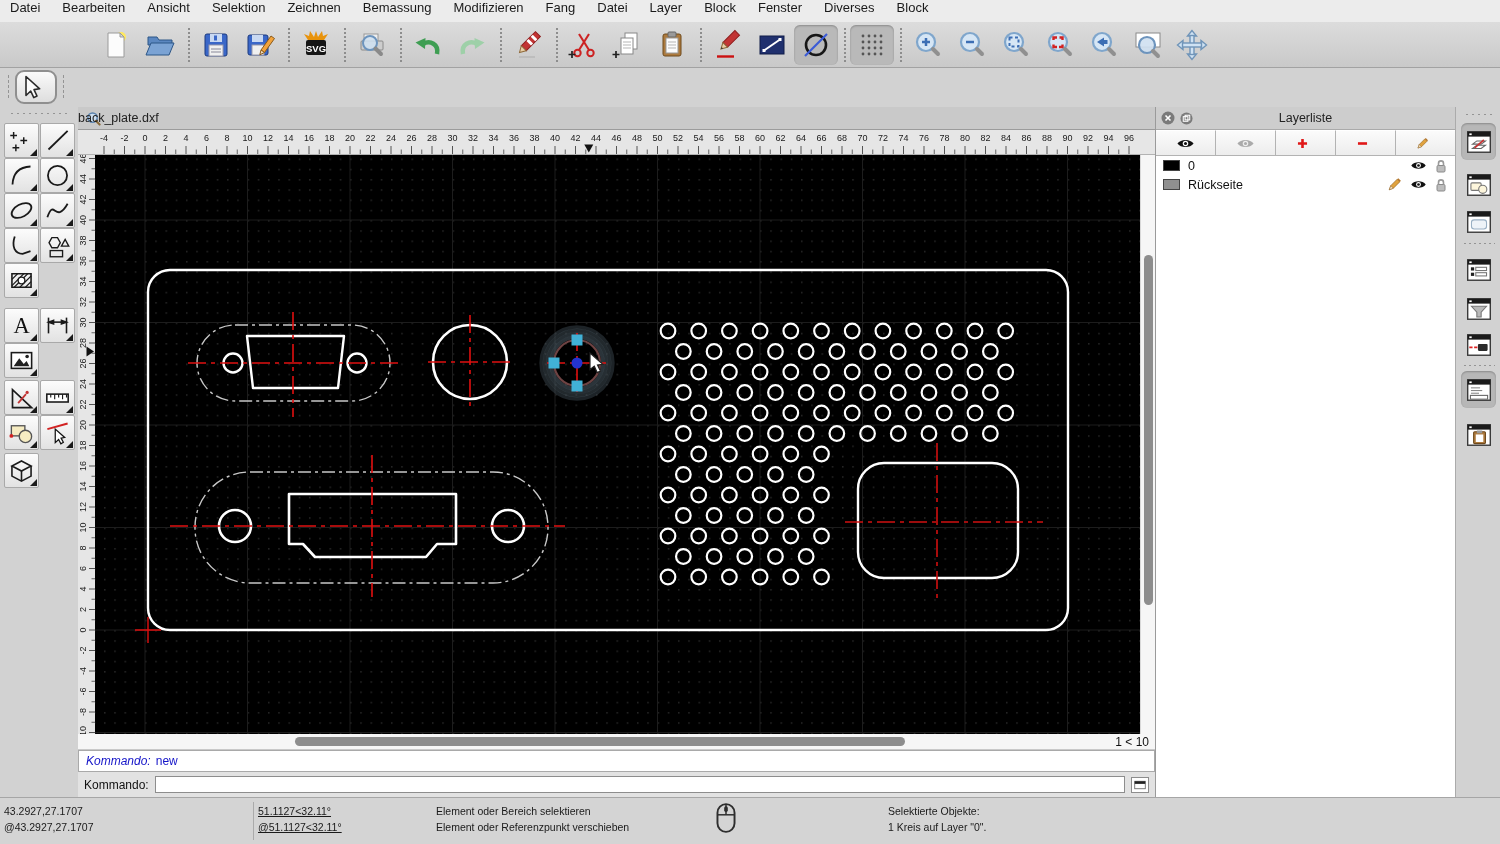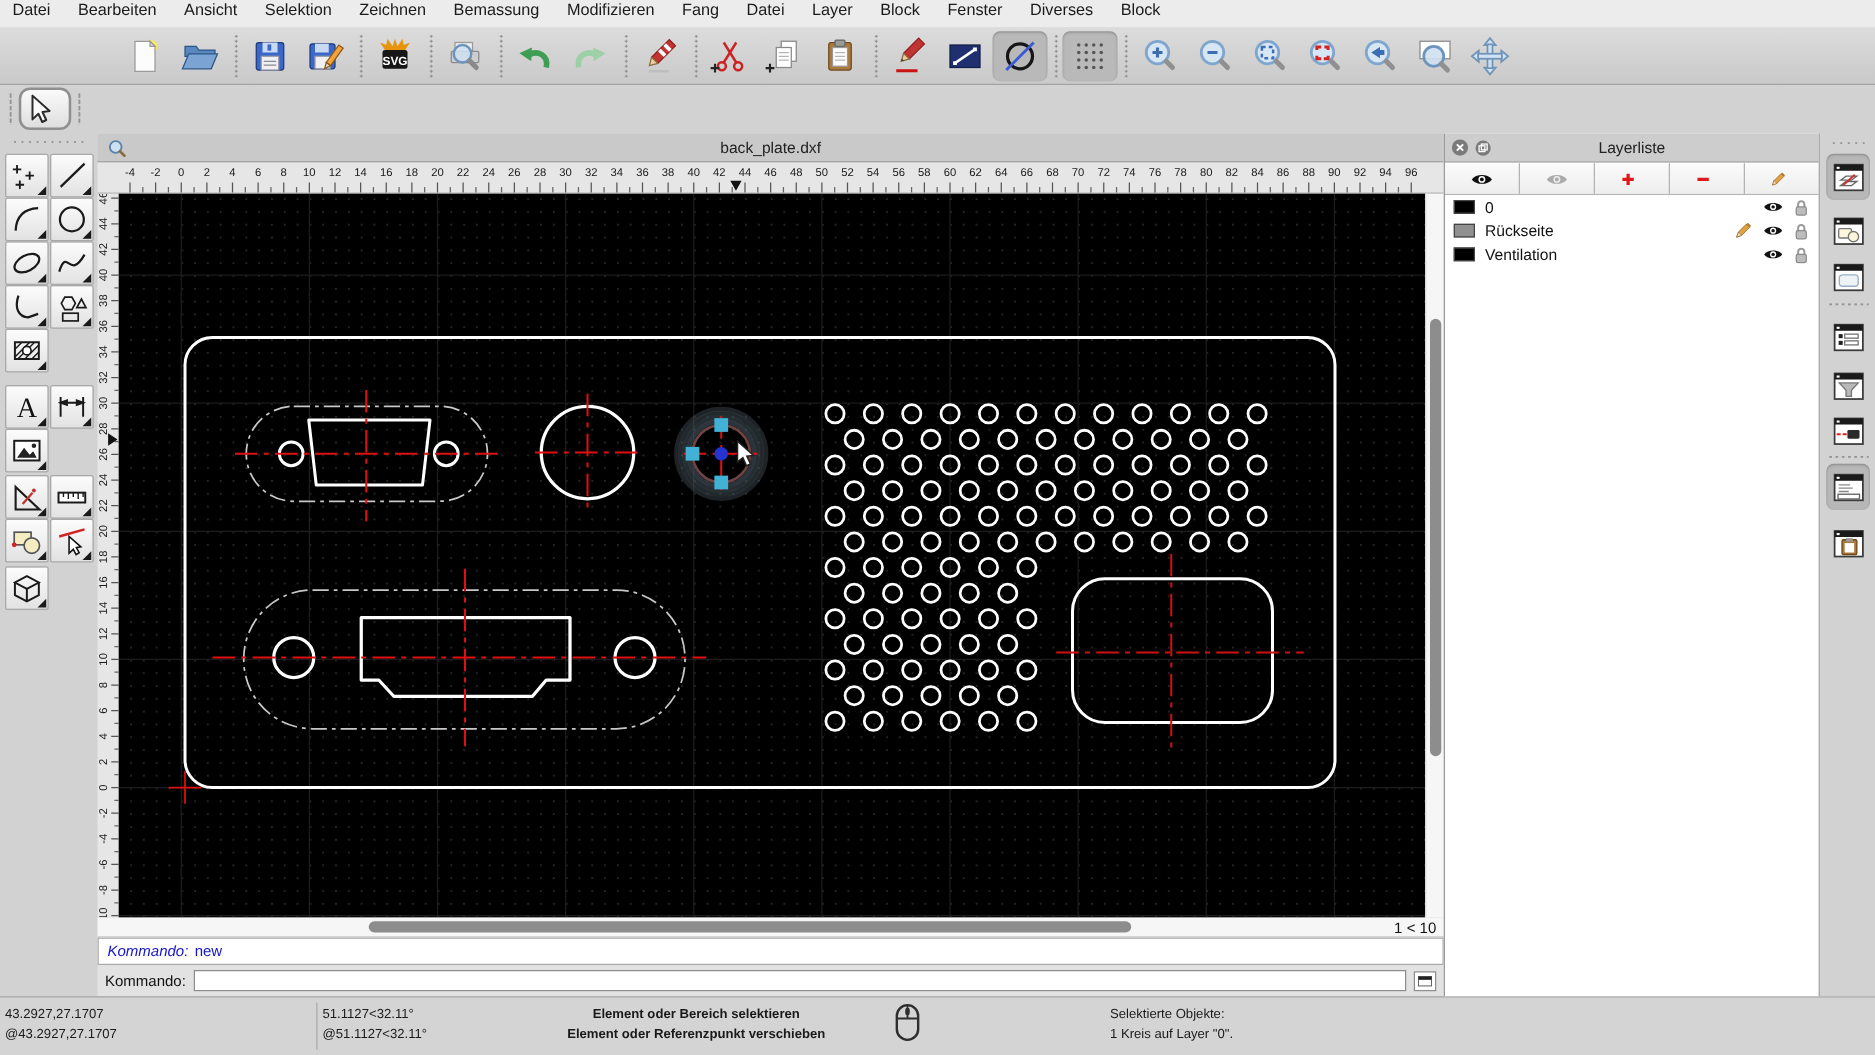--- a/index.html
+++ b/index.html
@@ -43,21 +43,21 @@
     background:linear-gradient(#fcfcfc,#e2e2e2); display:flex; align-items:center; justify-content:center; }
   .pbtn svg { width:27px; height:27px; }
   .pbtn .corner { position:absolute; right:1px; bottom:1px; width:0; height:0;
     border-left:7px solid transparent; border-bottom:7px solid #1a1a1a; }
 
   
   #tabbar { position:absolute; left:78px; top:107px; width:1077px; height:23px;
     background:#c9c9c9; border-bottom:1px solid #9b9b9b; display:flex; align-items:center; }
   #tabicon { margin-left:8px; display:flex; }
   #tabicon svg { width:15px; height:15px; }
-  #tabtitle { position:absolute; left:0; width:100%; text-align:center; font-size:12.5px; color:#222; }
+  #tabtitle { position:absolute; left:0; width:100%; text-align:left; font-size:12.5px; color:#222; }
 
   
   #hruler { position:absolute; left:78px; top:130px; width:1077px; height:25px;
     background:#e6e6e6; border-bottom:1px solid #b2b2b2; overflow:hidden; }
   #vruler { position:absolute; left:78px; top:155px; width:17px; height:579px;
     background:#e6e6e6; overflow:hidden; }
 
   
   #canvas { position:absolute; left:95px; top:155px; width:1045px; height:579px; background:#000; }
 
@@ -84,22 +84,22 @@
   #cmdtoggle { width:18px; height:16px; margin-left:6px; border:1px solid #8d8d8d; background:#fff;
     display:flex; align-items:center; justify-content:center; padding:1px; }
   #cmdtoggle svg { width:12px; height:10px; }
 
   
   #statusbar { position:absolute; left:0; top:797px; width:1500px; height:47px; background:#d4d4d4;
     border-top:1px solid #a6a6a6; font-size:10.5px; color:#1a1a1a; }
   .sb-line { line-height:16px; white-space:nowrap; }
   #sb-coord { position:absolute; left:4px; top:5px; }
   #sb-div { position:absolute; left:253px; top:4px; width:1px; height:38px; background:#aaa; }
-  #sb-polar { position:absolute; left:258px; top:5px; }
-  #sb-hint { position:absolute; left:416px; top:5px; width:282px; text-align:center;font-weight:bold; }
+  #sb-polar { position:absolute; left:258px; top:5px;text-decoration:underline; }
+  #sb-hint { position:absolute; left:436px; top:5px; width:282px; text-align:left; }
   #sb-mouse { position:absolute; left:714px; top:4px; }
   #sb-mouse svg { width:24px; height:32px; }
   #sb-sel { position:absolute; left:888px; top:5px; }
 
   
   #layerpanel { position:absolute; left:1155px; top:107px; width:300px; height:690px; background:#fff;
     border-left:1px solid #9a9a9a; }
   #lp-header { height:23px; background:#cdcdcd; border-bottom:1px solid #aaa; position:relative;
     display:flex; align-items:center; }
   #lp-close { margin-left:5px; display:flex; } #lp-close svg { width:14px; height:14px; }
@@ -1161,37 +1161,20 @@
               <circle cx="10" cy="6" r="1.6" fill="#111"></circle>
             </svg>
           </span>
           <span class="lp-ico" style="width:12px;height:14px">
             <svg viewBox="0 0 12 14" xmlns="http://www.w3.org/2000/svg">
               <path d="M3.5 6.5V4.4a2.5 2.5 0 0 1 5 0V6.5" fill="none" stroke="#9a9a9a" stroke-width="1.6"></path>
               <rect x="2" y="6.5" width="8" height="6.5" rx="1.2" fill="#bdbdbd" stroke="#8a8a8a"></rect>
             </svg>
           </span>
         </div>
-        <div class="lp-row">
-          <span class="lp-swatch" style="background:#000000"></span>
-          <span class="lp-name">Ventilation</span>
-          <span class="lp-ico" style="width:17px;height:11px">
-            <svg viewBox="0 0 20 12" xmlns="http://www.w3.org/2000/svg">
-              <path d="M1.5 6C5 1 15 1 18.5 6C15 11 5 11 1.5 6Z" fill="#111"></path>
-              <circle cx="10" cy="6" r="2.9" fill="#fff"></circle>
-              <circle cx="10" cy="6" r="1.6" fill="#111"></circle>
-            </svg>
-          </span>
-          <span class="lp-ico" style="width:12px;height:14px">
-            <svg viewBox="0 0 12 14" xmlns="http://www.w3.org/2000/svg">
-              <path d="M3.5 6.5V4.4a2.5 2.5 0 0 1 5 0V6.5" fill="none" stroke="#9a9a9a" stroke-width="1.6"></path>
-              <rect x="2" y="6.5" width="8" height="6.5" rx="1.2" fill="#bdbdbd" stroke="#8a8a8a"></rect>
-            </svg>
-          </span>
-        </div>
       </div>
   </div>
 
   <div id="dockstrip">
     <div class="dots-h"></div>
   <div class="dsep" style="top: 135px;"></div>
       <div class="dsep" style="top: 257px;"></div>
       <button class="dbtn active" style="top: 16px;">
         <span style="display:flex">
           <svg viewBox="0 0 26 26" xmlns="http://www.w3.org/2000/svg">

